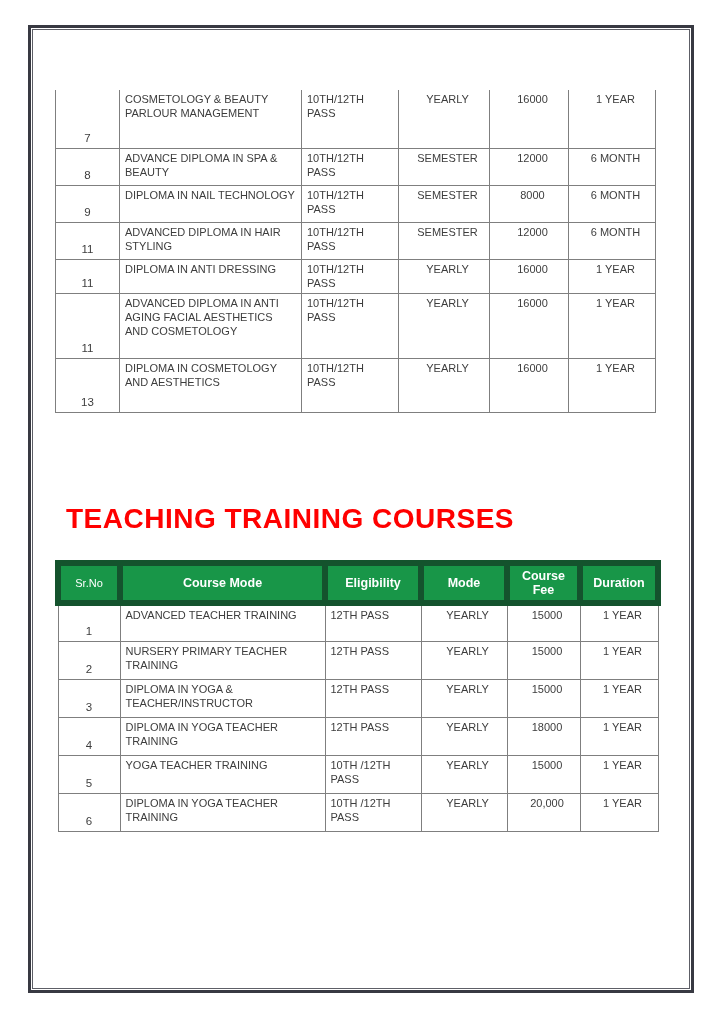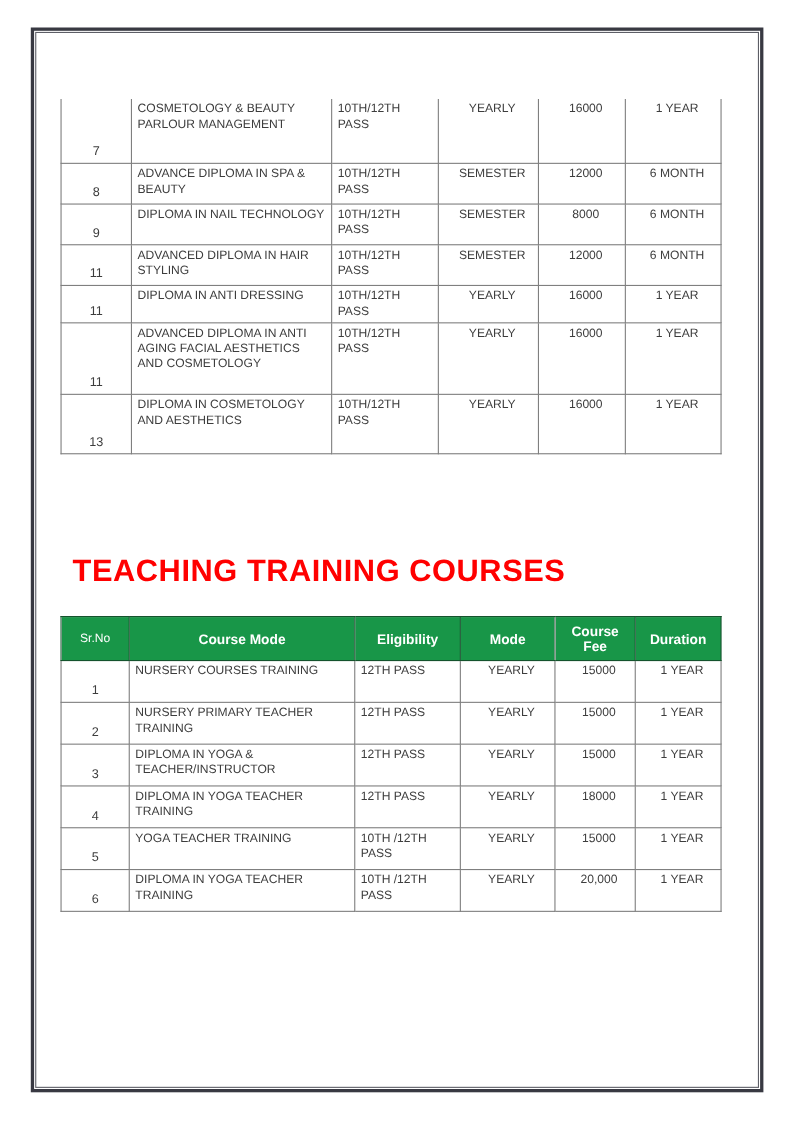--- a/index.html
+++ b/index.html
@@ -75,21 +75,21 @@
   #teaching-table tbody tr { height: 38px; }
   #teaching-table th {
     background: #189648;
     color: #ffffff;
     font-weight: bold;
     font-size: 12.5px;
     line-height: 14px;
     text-align: center;
     vertical-align: middle;
     padding: 2px 4px;
-    border: 1px solid #14532d;
+    border: 6px solid #14532d;
   }
   #teaching-table th.srno-header {
     font-weight: normal;
     font-size: 11px;
   }
 </style>
 </head>
 <body>
 
 <div class="page">
@@ -181,21 +181,21 @@
         <th>Course Mode</th>
         <th>Eligibility</th>
         <th>Mode</th>
         <th>Course Fee</th>
         <th>Duration</th>
       </tr>
     </thead>
     <tbody>
       <tr>
         <td class="sr">1</td>
-        <td>NURSERY COURSES TRAINING</td>
+        <td>ADVANCED TEACHER TRAINING</td>
         <td>12TH PASS</td>
         <td class="center">YEARLY</td>
         <td class="center">15000</td>
         <td class="center">1 YEAR</td>
       </tr>
       <tr>
         <td class="sr">2</td>
         <td>NURSERY PRIMARY TEACHER TRAINING</td>
         <td>12TH PASS</td>
         <td class="center">YEARLY</td>

